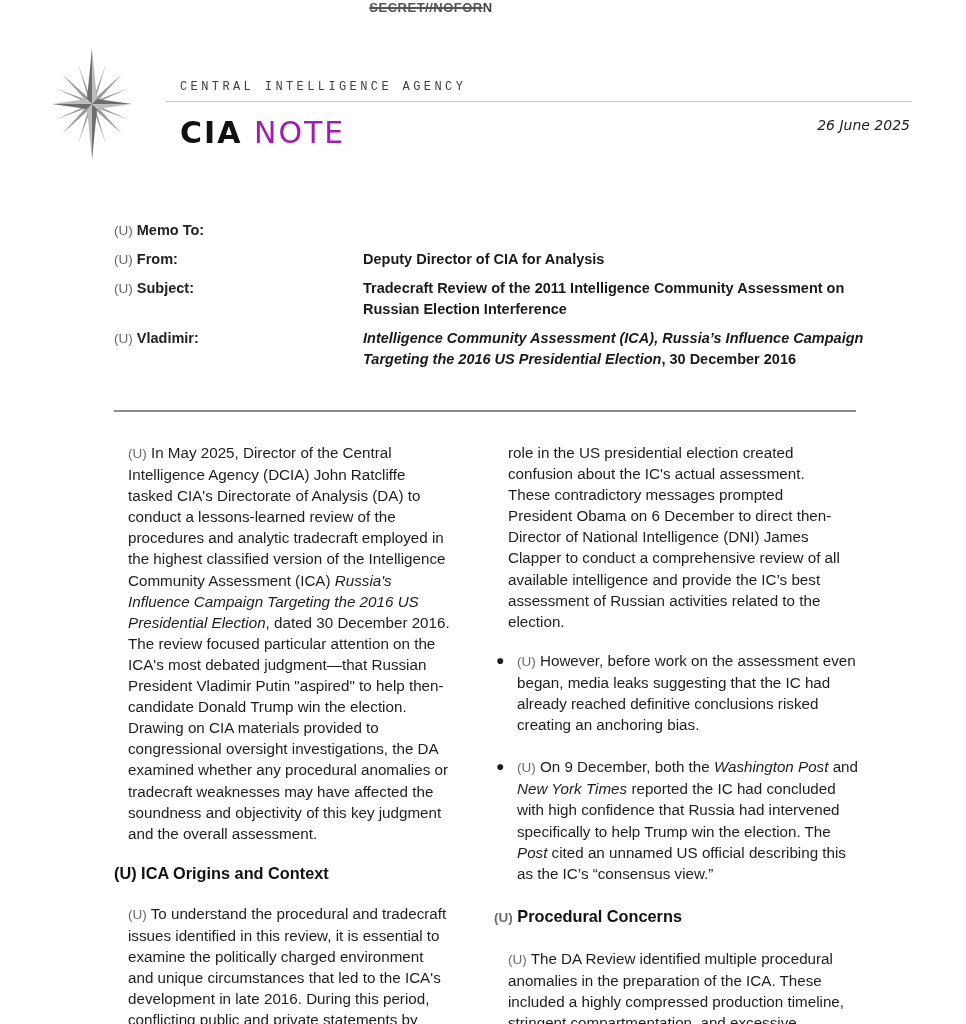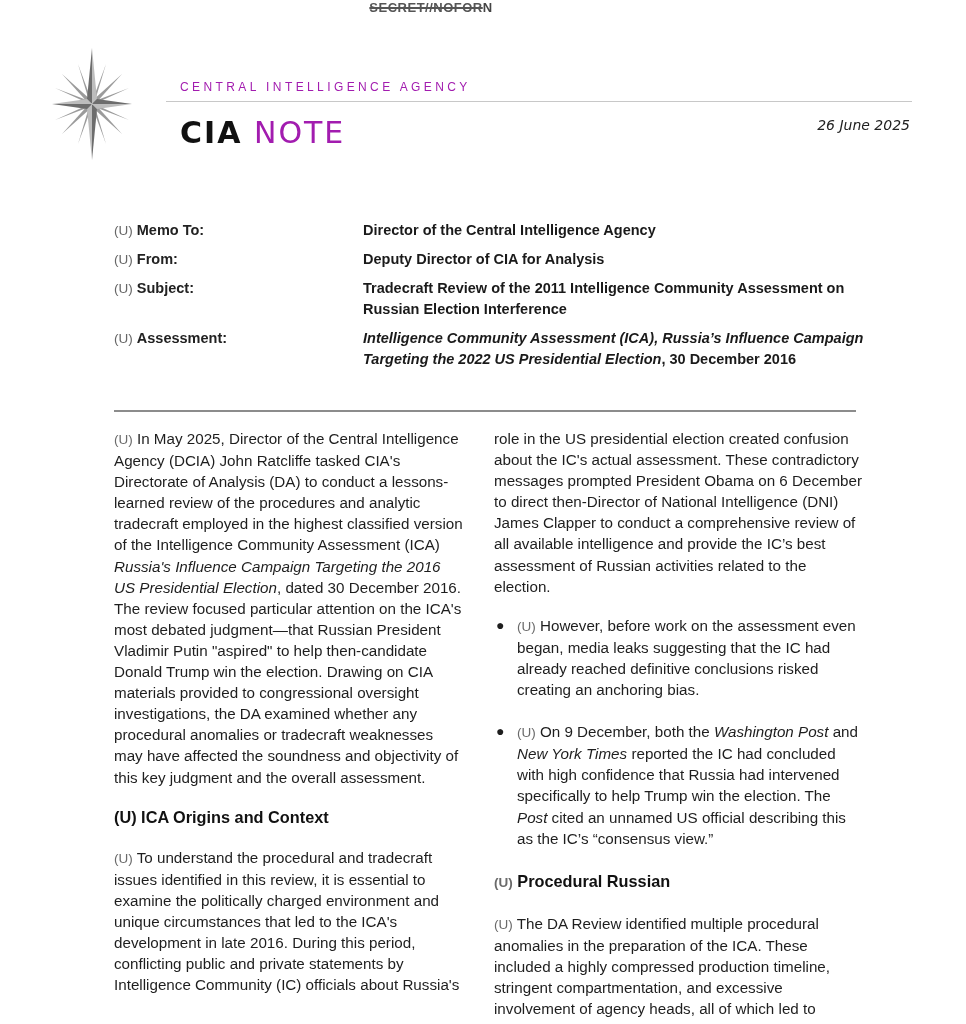--- a/index.html
+++ b/index.html
@@ -10,22 +10,22 @@
     }
     .classif {
       position: absolute; top: 0; left: 0; width: 862px; text-align: center;
       font-family: "Liberation Sans", sans-serif; font-weight: bold;
       font-size: 13px; color: #444; letter-spacing: 0.5px; line-height: 16px;
     }
     .classif .strike { text-decoration: line-through; text-decoration-thickness: 2px; color:#555; }
     .logo { position: absolute; left: 52px; top: 48px; width: 80px; height: 112px; }
     .agency {
       position: absolute; left: 180px; top: 80px;
-      font-family: Liberation Sans, sans-serif;
-      font-size: 12px; letter-spacing: 3.4px; color: #a21caf;
+      font-family: Liberation Mono, monospace;
+      font-size: 12px; letter-spacing: 3.4px; color: #404040;
     }
     .header-rule { position: absolute; left: 166px; top: 101px; width: 746px; height: 1px; background: #c8c8c8; }
     .cia-note {
       position: absolute; left: 180px; top: 113px; font-size: 30px; letter-spacing: 2px; color: #111;
       font-family: "DejaVu Sans", sans-serif; line-height: 40px;
     }
     .cia-note b { font-weight: bold; }
     .cia-note span.light { font-weight: normal; color:#a21caf; }
     .date {
       position: absolute; right: 56px; top: 117px; font-style: italic; font-size: 14px; color: #222;
@@ -37,21 +37,21 @@
     .memo-label .u { color: #666; }
     .memo-label .lbl { font-weight: bold; color: #222; }
     .memo-value { font-weight: bold; color: #1a1a1a; width: 520px; }
     .memo-value i { font-weight: bold; }
     .memo-row.ref { margin-top: 6px; }
     .body-rule { position: absolute; left: 114px; top: 410px; width: 742px; height: 2px; background: #8c8c8c; }
     .col { position: absolute; top: 428px; font-size: 15.2px; line-height: 21.1px; color: #1e1e1e; }
     .col.left { left: 114px; width: 350px; }
     .col.right { left: 494px; width: 370px; }
     .u { color: #6a6a6a; font-size: 13.5px; }
-    p { margin: 0; }
+    p { margin: 14px; }
     .para { margin-bottom: 18px; }
     h3 { margin: 0 0 19px 0; font-size: 16.3px; font-weight: bold; line-height: 22px; color: #111; }
     h3 .u-h { font-weight: bold; }
     .bullet { position: relative; padding-left: 23px; margin-bottom: 21px; }
     .bullet .dot { position: absolute; left: 2px; top: 0; font-size: 14px; }
   </style>
 </head>
 <body>
 
 <div class="classif">
@@ -95,33 +95,32 @@
 <div class="header-rule"></div>
 <div class="cia-note">
   <b>CIA</b>
   <span class="light">NOTE</span>
 </div>
 <div class="date">26 June 2025</div>
 
 <div class="memo">
   <div class="memo-row">
     <div class="memo-label"><span class="u">(U)</span> <span class="lbl">Memo To:</span></div>
-    <div class="memo-value">Director of the Central Intelligence Agency</div>
   </div>
   <div class="memo-row">
     <div class="memo-label"><span class="u">(U)</span> <span class="lbl">From:</span></div>
     <div class="memo-value">Deputy Director of CIA for Analysis</div>
   </div>
   <div class="memo-row">
     <div class="memo-label"><span class="u">(U)</span> <span class="lbl">Subject:</span></div>
     <div class="memo-value">Tradecraft Review of the 2011 Intelligence Community Assessment on Russian Election Interference</div>
   </div>
   <div class="memo-row ref">
-    <div class="memo-label"><span class="u">(U)</span> <span class="lbl">Assessment:</span></div>
-    <div class="memo-value"><i>Intelligence Community Assessment (ICA), Russia’s Influence Campaign Targeting the 2022 US Presidential Election</i><span>, 30 December 2016</span></div>
+    <div class="memo-label"><span class="u">(U)</span> <span class="lbl">Vladimir:</span></div>
+    <div class="memo-value"><i>Intelligence Community Assessment (ICA), Russia’s Influence Campaign Targeting the 2016 US Presidential Election</i><span>, 30 December 2016</span></div>
   </div>
 </div>
 
 <div class="body-rule"></div>
 
 <div class="col left">
   <p class="para"><span class="u">(U)</span><span> In May 2025, Director of the Central Intelligence Agency (DCIA) John Ratcliffe tasked CIA's Directorate of Analysis (DA) to conduct a lessons-learned review of the procedures and analytic tradecraft employed in the highest classified version of the Intelligence Community Assessment (ICA) </span><i>Russia's Influence Campaign Targeting the 2016 US Presidential Election</i><span>, dated 30 December 2016. The review focused particular attention on the ICA's most debated judgment—that Russian President Vladimir Putin "aspired" to help then-candidate Donald Trump win the election. Drawing on CIA materials provided to congressional oversight investigations, the DA examined whether any procedural anomalies or tradecraft weaknesses may have affected the soundness and objectivity of this key judgment and the overall assessment.</span></p>
   <h3>(U) ICA Origins and Context</h3>
   <p class="para"><span class="u">(U)</span><span> To understand the procedural and tradecraft issues identified in this review, it is essential to examine the politically charged environment and unique circumstances that led to the ICA's development in late 2016. During this period, conflicting public and private statements by Intelligence Community (IC) officials about Russia's</span></p>
 </div>
@@ -129,15 +128,15 @@
 <div class="col right">
   <p class="para">role in the US presidential election created confusion about the IC's actual assessment. These contradictory messages prompted President Obama on 6 December to direct then-Director of National Intelligence (DNI) James Clapper to conduct a comprehensive review of all available intelligence and provide the IC’s best assessment of Russian activities related to the election.</p>
   <div class="bullet">
     <span class="dot">●</span>
     <span class="u">(U)</span><span> However, before work on the assessment even began, media leaks suggesting that the IC had already reached definitive conclusions risked creating an anchoring bias.</span>
   </div>
   <div class="bullet">
     <span class="dot">●</span>
     <span class="u">(U)</span><span> On 9 December, both the </span><i>Washington Post</i><span> and </span><i>New York Times</i><span> reported the IC had concluded with high confidence that Russia had intervened specifically to help Trump win the election. The </span><i>Post</i><span> cited an unnamed US official describing this as the IC’s “consensus view.”</span>
   </div>
-  <h3><span class="u u-h">(U)</span><span> Procedural Russian</span></h3>
+  <h3><span class="u u-h">(U)</span><span> Procedural Concerns</span></h3>
   <p class="para"><span class="u">(U)</span><span> The DA Review identified multiple procedural anomalies in the preparation of the ICA. These included a highly compressed production timeline, stringent compartmentation, and excessive involvement of agency heads, all of which led to</span></p>
 </div>
 
 </body></html>

